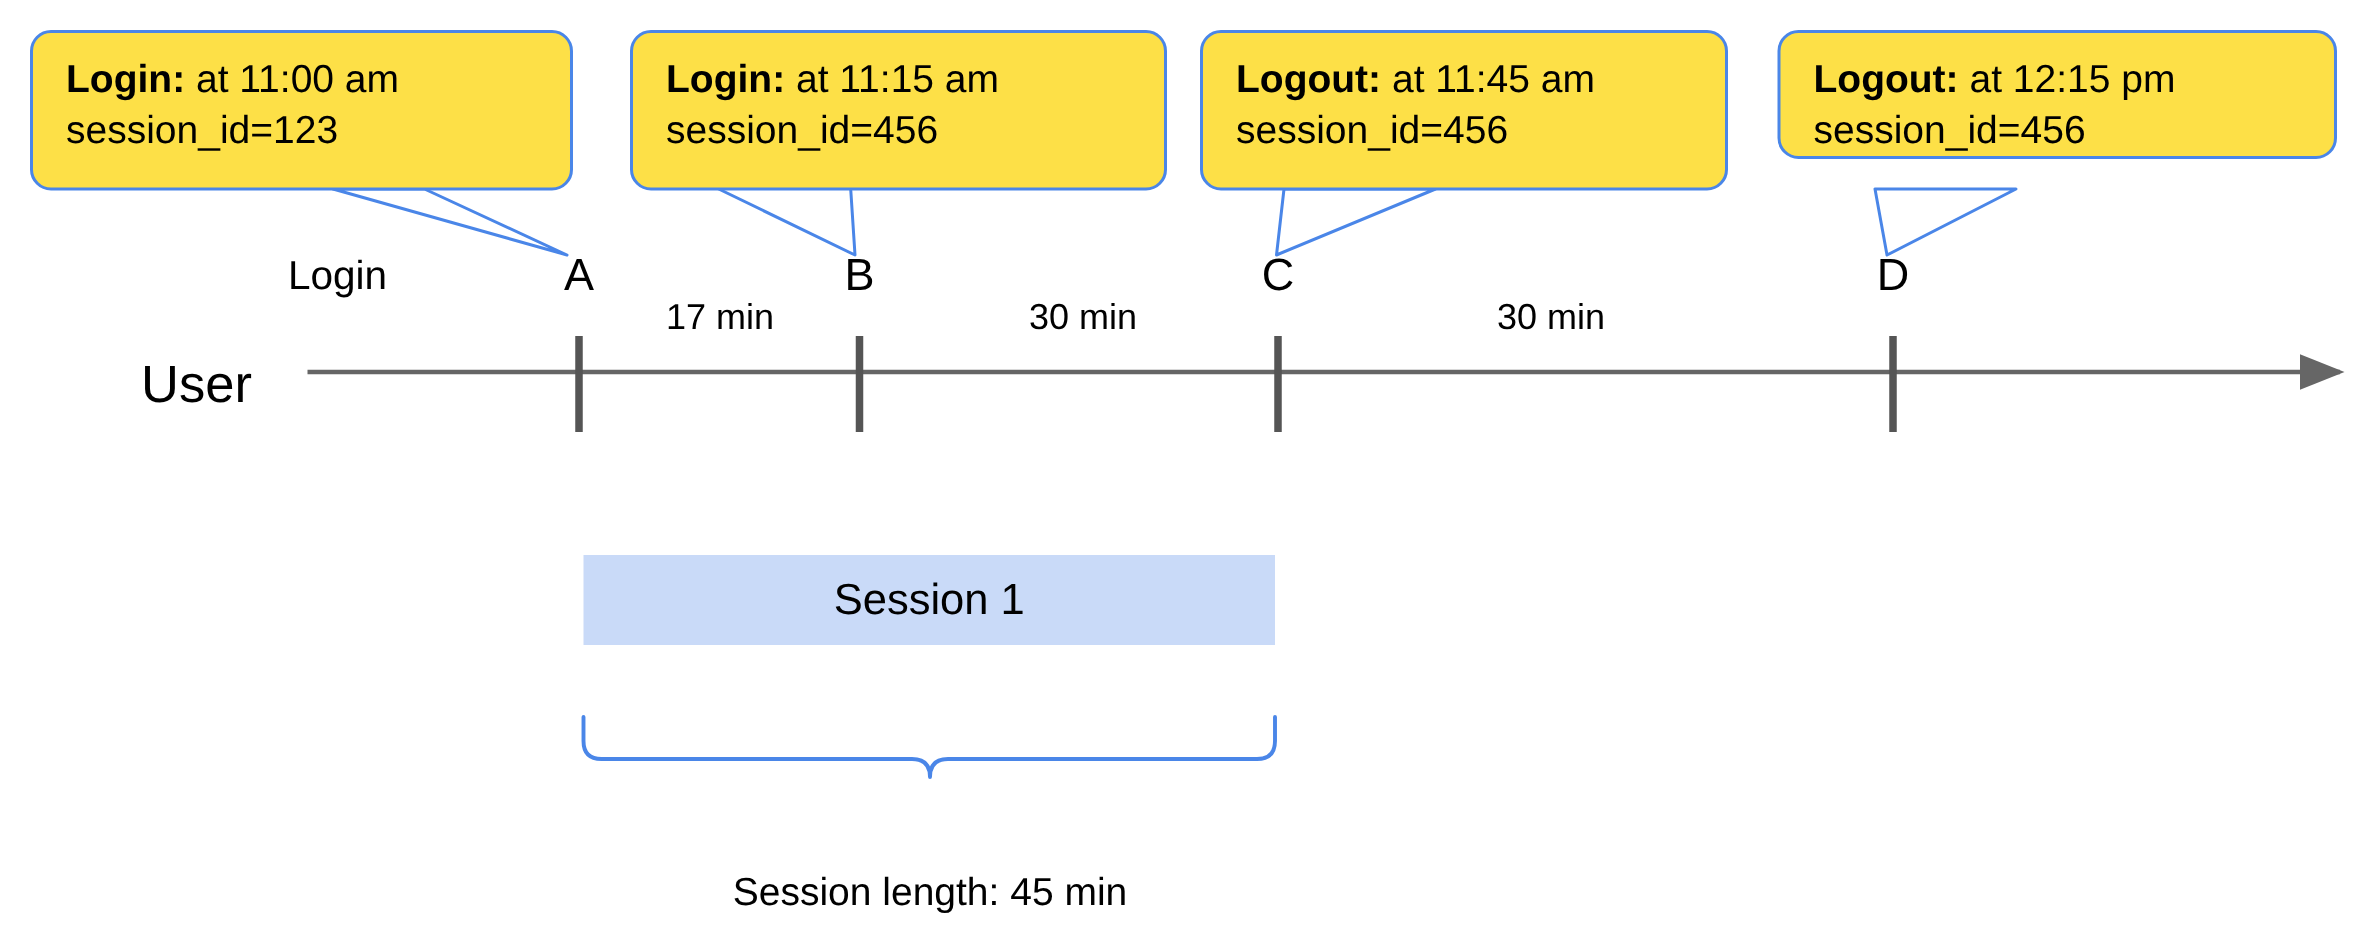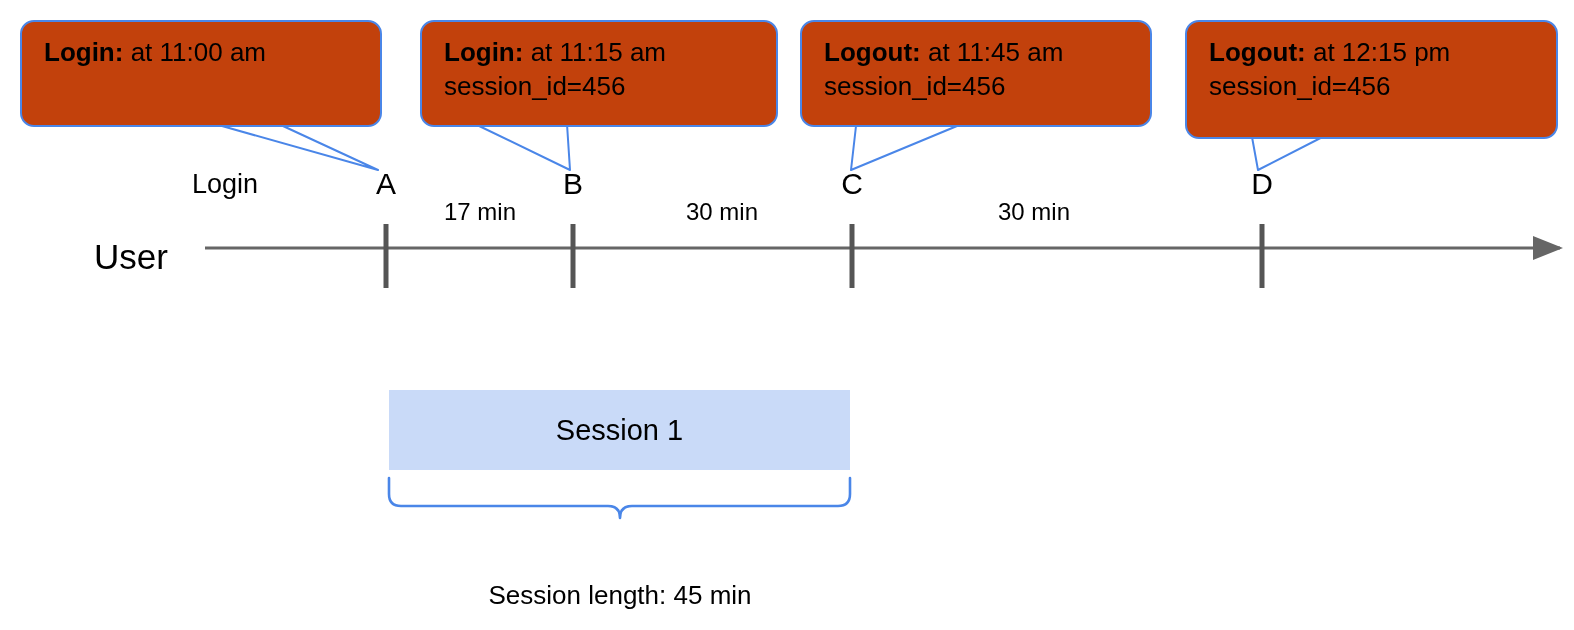--- a/index.html
+++ b/index.html
@@ -19,21 +19,21 @@
     background: #ffffff;
     overflow: hidden;
   }
 
   
   .callout {
     position: absolute;
     box-sizing: border-box;
     border: 2px solid #4a86e8;
     border-radius: 14px;
-    background: #c2410c;
+    background: #fde047;
     padding: 14px 18px 12px 22px;
     line-height: 1.30;
     font-size: 26px;
     color: #000000;
     z-index: 3;
   }
   .callout .lbl {
     font-weight: bold;
   }
   .callout .line1,
@@ -128,49 +128,50 @@
              L 608 506
              Q 620 506 620 518
              Q 620 506 632 506
              L 838 506
              Q 850 506 850 494
              L 850 478" fill="none" stroke="#4a86e8" stroke-width="2.6" stroke-linecap="round" stroke-linejoin="round"></path>
   </svg>
 
   <div class="callout" style="left:20px; top:20px; width:362px; height:107px;">
     <span class="line1"><span class="lbl">Login:</span><span> at 11:00 am</span></span>
+    <span class="line2">session_id=123</span>
   </div>
 
   <div class="callout" style="left:420px; top:20px; width:358px; height:107px;">
     <span class="line1"><span class="lbl">Login:</span><span> at 11:15 am</span></span>
     <span class="line2">session_id=456</span>
   </div>
 
   <div class="callout" style="left:800px; top:20px; width:352px; height:107px;">
     <span class="line1"><span class="lbl">Logout:</span><span> at 11:45 am</span></span>
     <span class="line2">session_id=456</span>
   </div>
 
-  <div class="callout" style="left:1185px; top:20px; width:373px; height:119px;">
+  <div class="callout" style="left:1185px; top:20px; width:373px; height:86px;">
     <span class="line1"><span class="lbl">Logout:</span><span> at 12:15 pm</span></span>
     <span class="line2">session_id=456</span>
   </div>
 
   <div class="txt row-label-events" style="left:225px; top:184px;">Login</div>
 
   <div class="txt row-label-user" style="left:131px; top:257px;">User</div>
 
   <div class="txt event-letter" style="left:386px; top:184px;">A</div>
   <div class="txt event-letter" style="left:573px; top:184px;">B</div>
   <div class="txt event-letter" style="left:852px; top:184px;">C</div>
   <div class="txt event-letter" style="left:1262px; top:184px;">D</div>
 
   <div class="txt gap-label" style="left:480px; top:212px;">17 min</div>
   <div class="txt gap-label" style="left:722px; top:212px;">30 min</div>
   <div class="txt gap-label" style="left:1034px; top:212px;">30 min</div>
 
-  <div class="session-bar" style="left:389px; top:390px; width:461px; height:80px;">
+  <div class="session-bar" style="left:389px; top:370px; width:461px; height:60px;">
     <span class="session-bar-label">Session 1</span>
   </div>
 
   <div class="txt session-caption" style="left:620px; top:595px;">Session length: 45 min</div>
 
 </div>
 
 </body></html>

